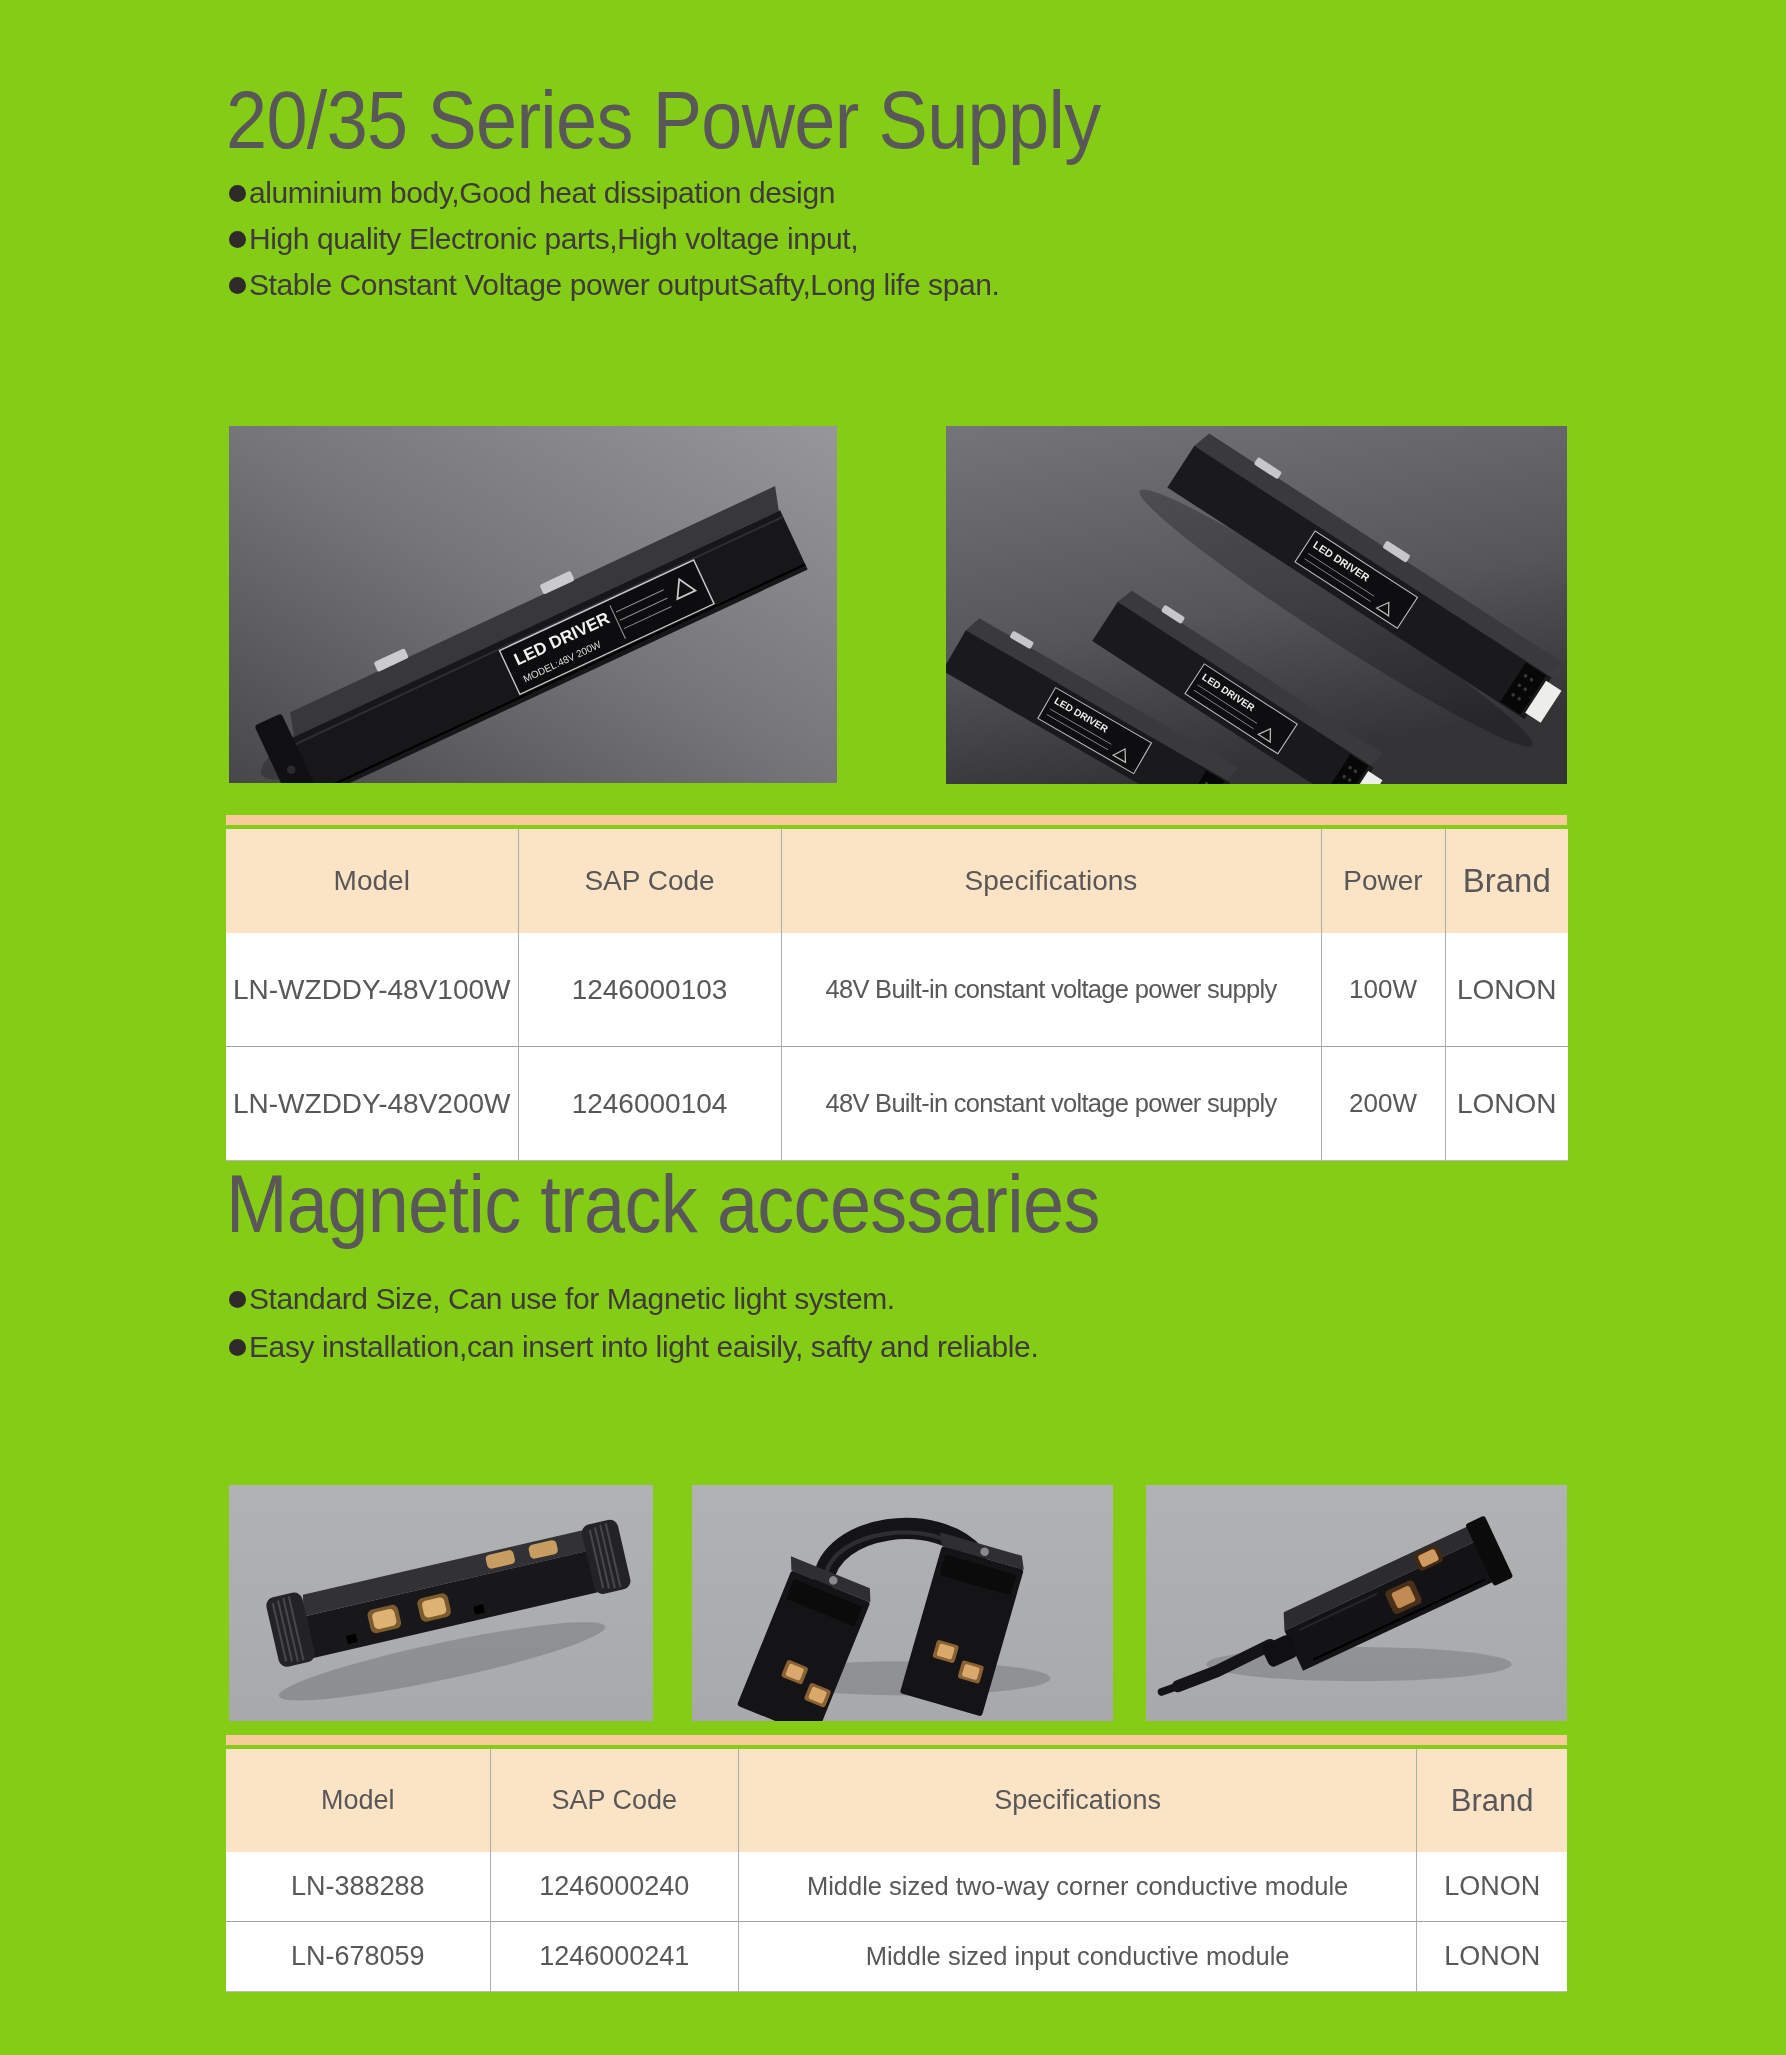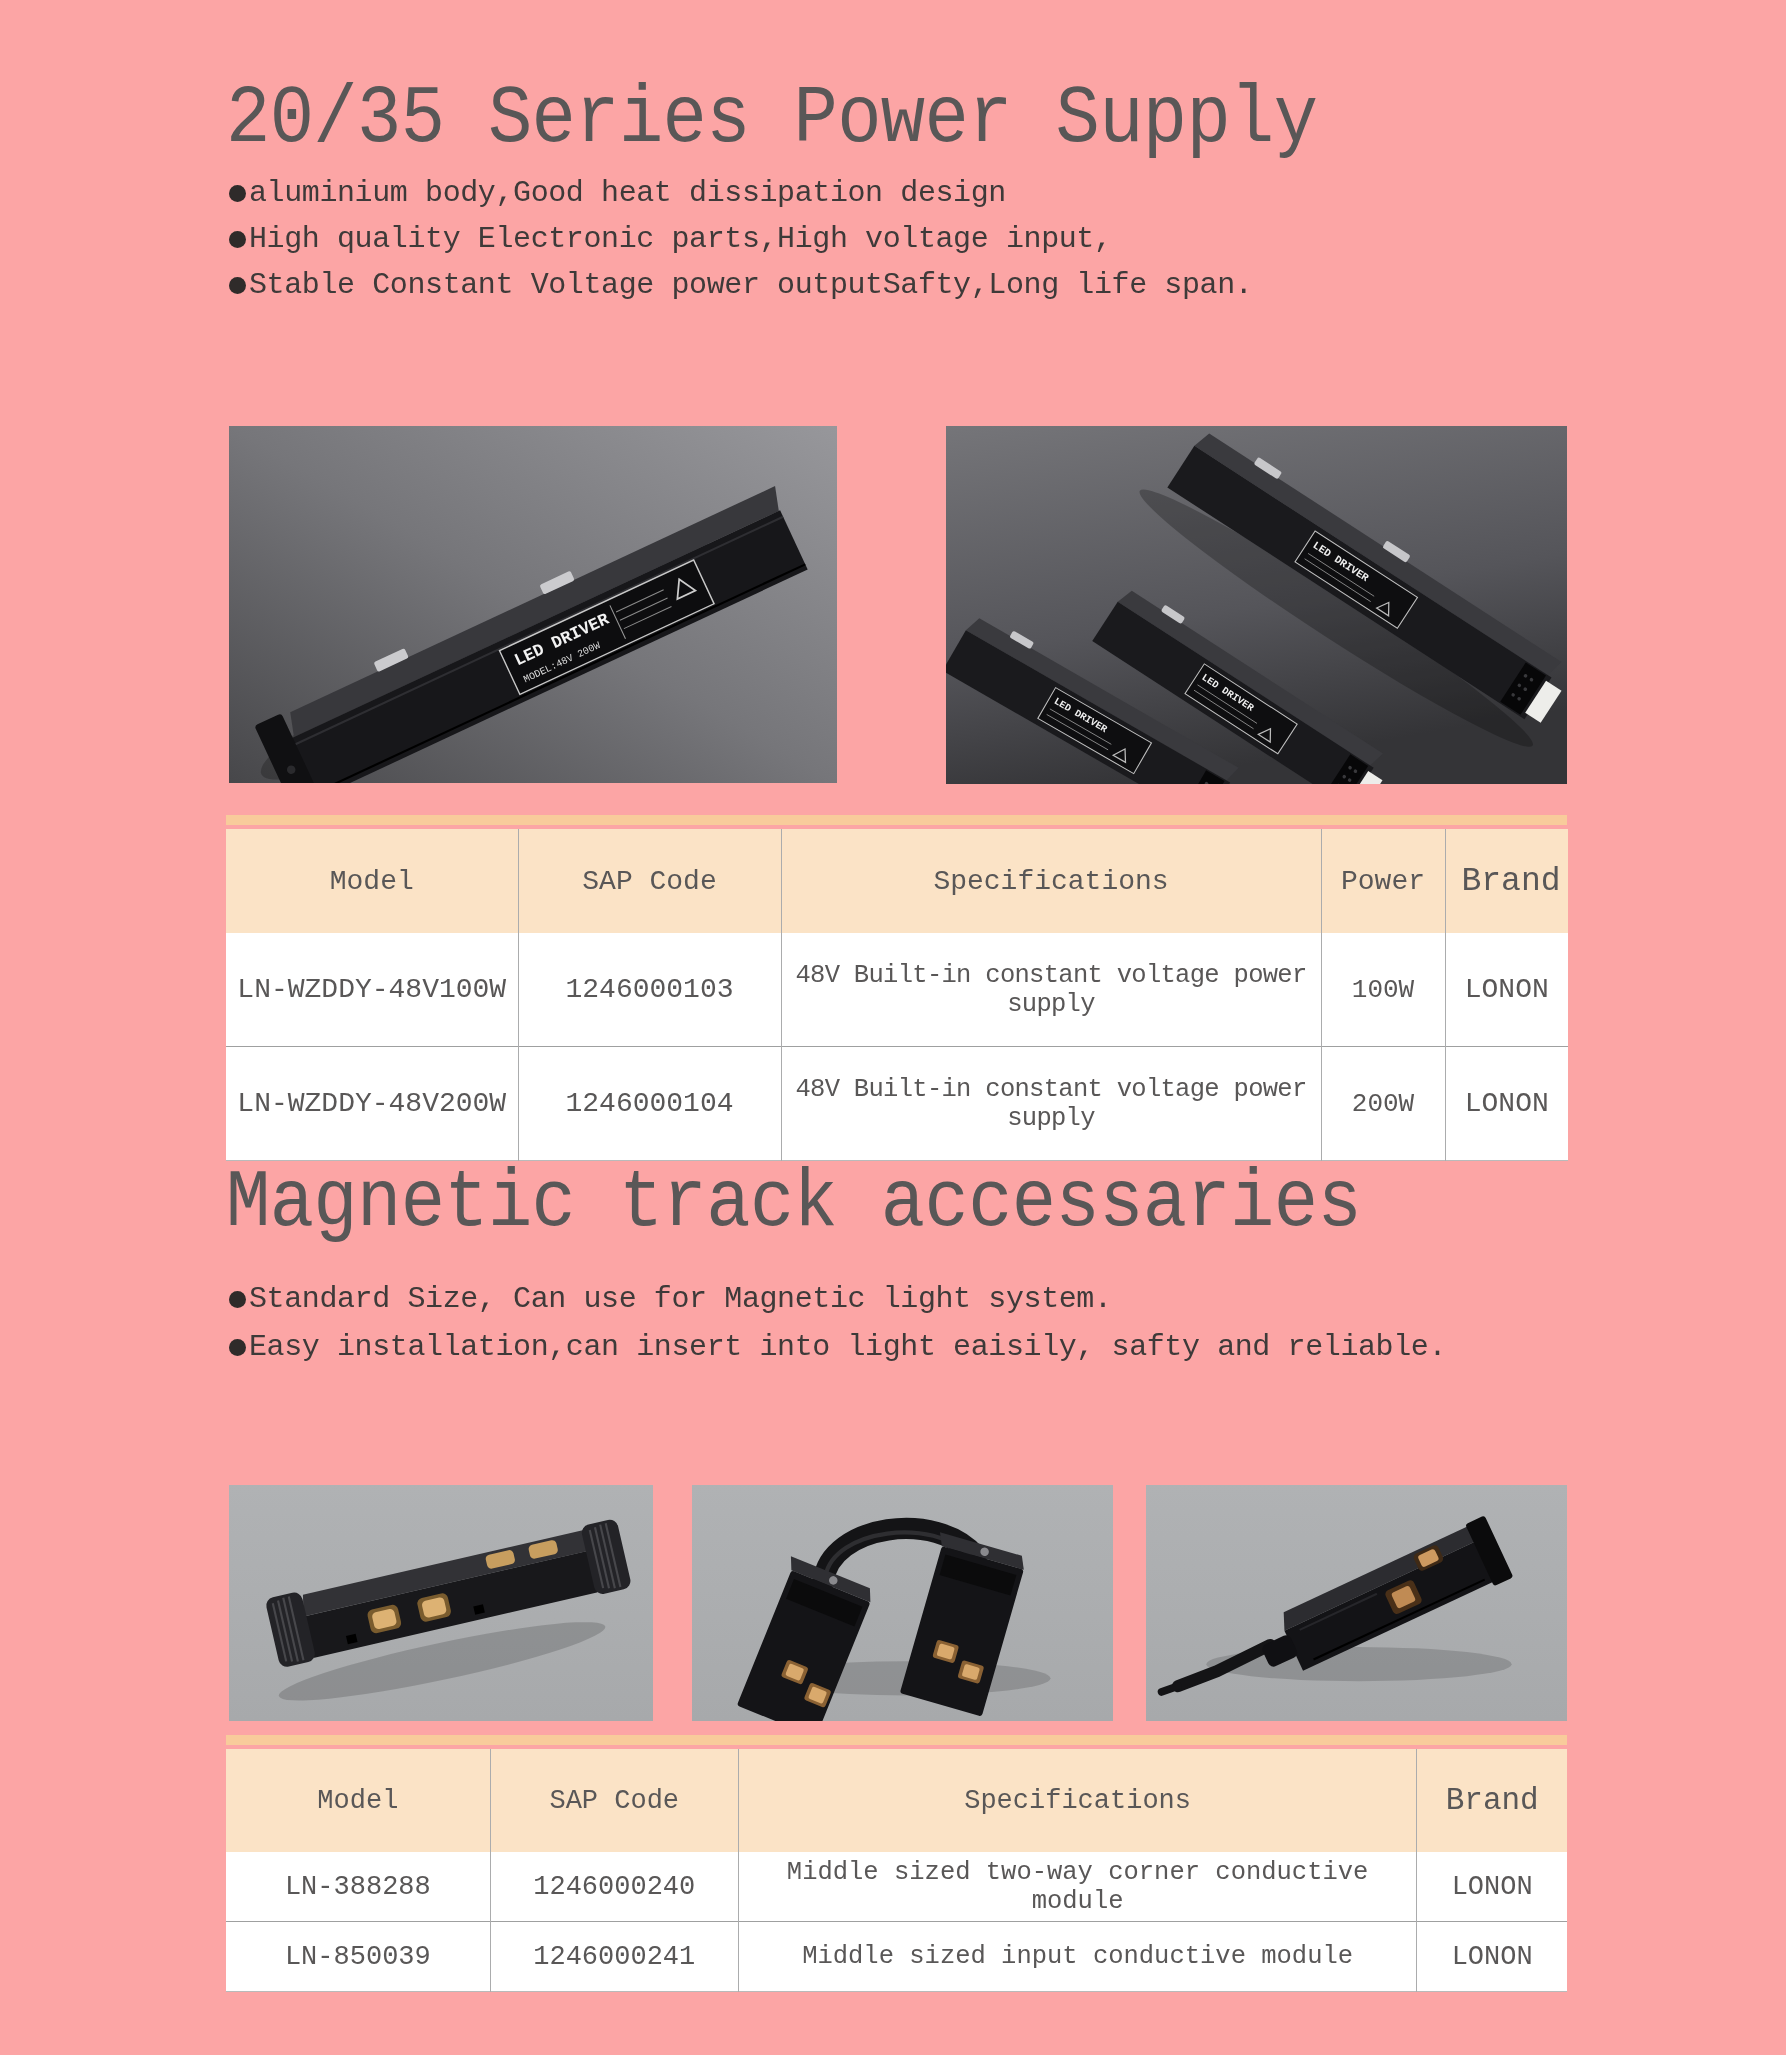--- a/index.html
+++ b/index.html
@@ -1,17 +1,17 @@
 <!DOCTYPE html>
 <html style="font-size:11.4px"><head>
 <meta charset="utf-8">
 <style>
   html,body{margin:0;padding:0;background:#ffffff;}
-  #page{position:relative;width:1786px;height:2056px;background:#fca5a5;overflow:hidden;
-        font-family:Liberation Mono, monospace;color:#595757;}
+  #page{position:relative;width:1786px;height:2056px;background:#84cc16;overflow:hidden;
+        font-family:Liberation Sans, sans-serif;color:#595757;}
 
   .title{position:absolute;left:226px;margin:0;font-size:82px;font-weight:400;color:#595757;
          letter-spacing:-0.7px;white-space:nowrap;line-height:1.12;
          transform:scaleX(.9);transform-origin:left top;}
   .t1{top:74px}
   .t2{top:1158px}
 
   .bullets{position:absolute;left:229px;margin:0;padding:0;list-style:none;color:#3E3A39;
            font-size:30px;letter-spacing:-0.4px;}
   .bullet{display:flex;align-items:center;gap:3px;white-space:nowrap;}
@@ -352,21 +352,21 @@
       </tr>
     </thead>
     <tbody>
       <tr>
         <td>LN-388288</td>
         <td>1246000240</td>
         <td class="spec">Middle sized two-way corner conductive module</td>
         <td>LONON</td>
       </tr>
       <tr>
-        <td>LN-850039</td>
+        <td>LN-678059</td>
         <td>1246000241</td>
         <td class="spec">Middle sized input conductive module</td>
         <td>LONON</td>
       </tr>
     </tbody>
   </table>
 
 </div>
 
 

